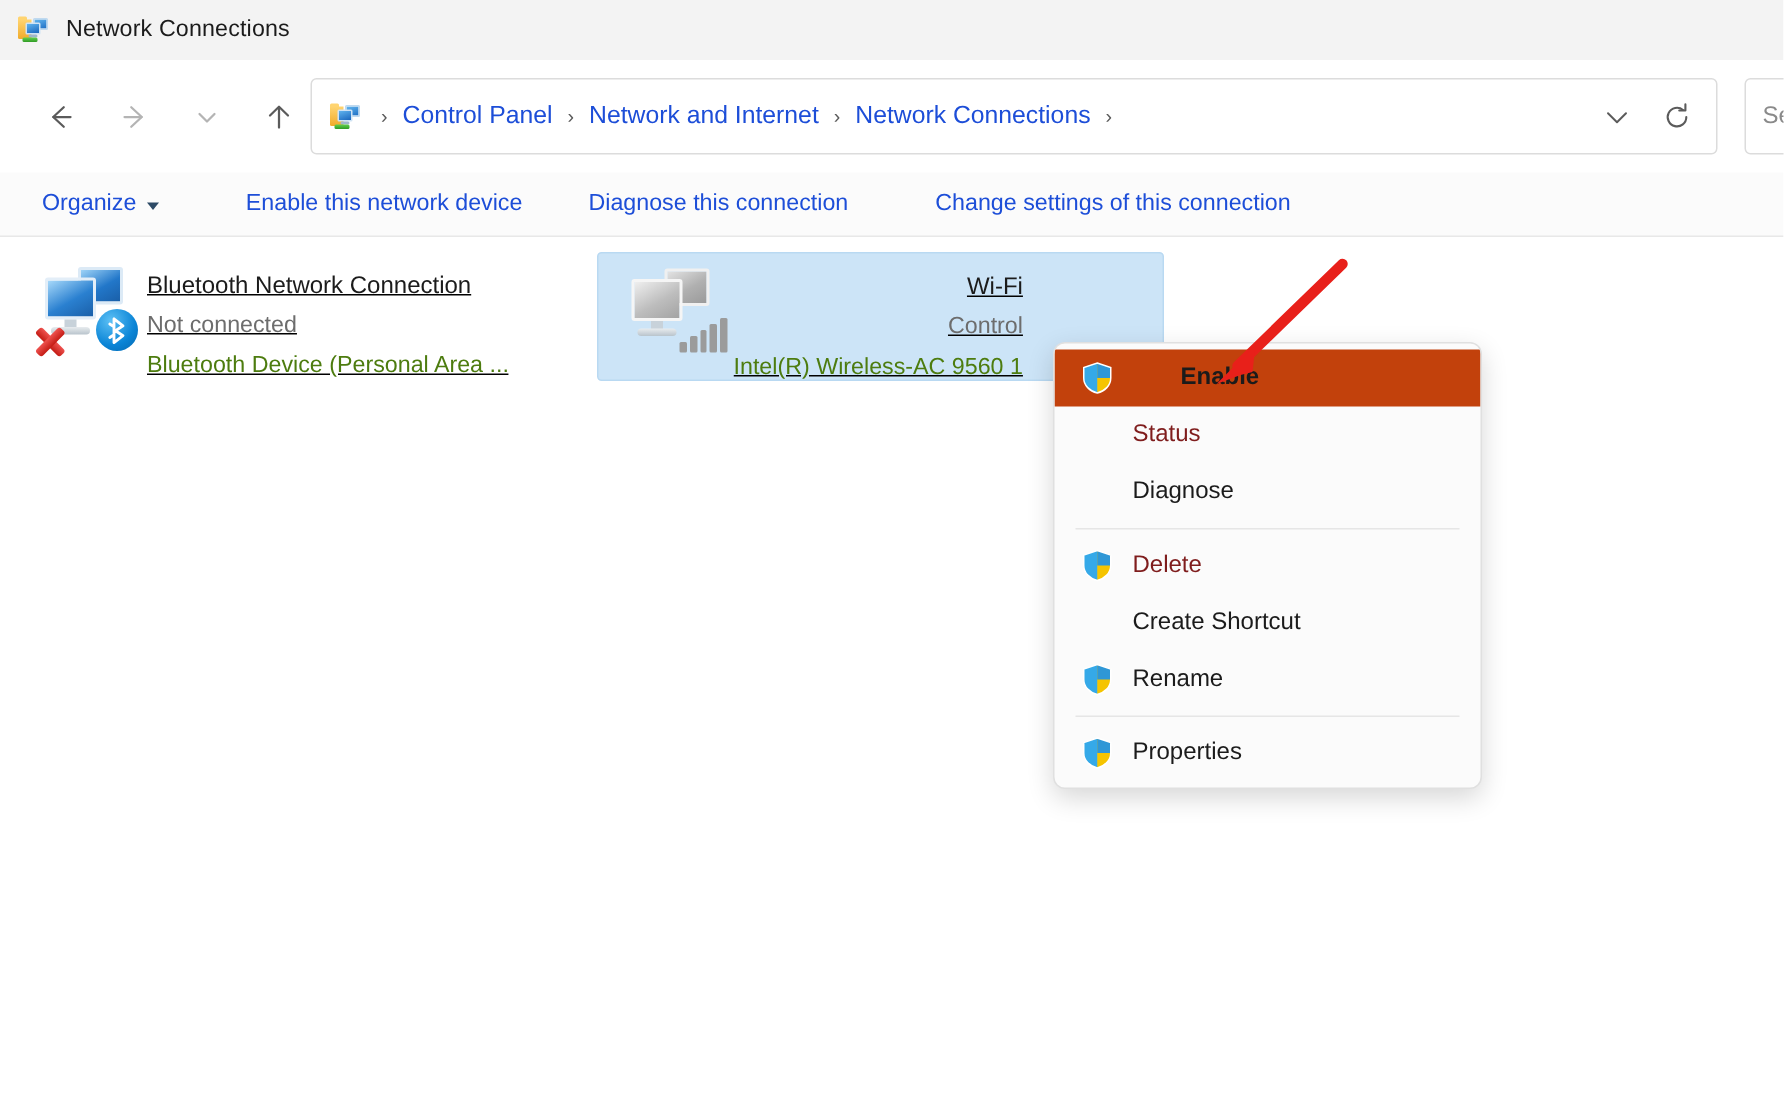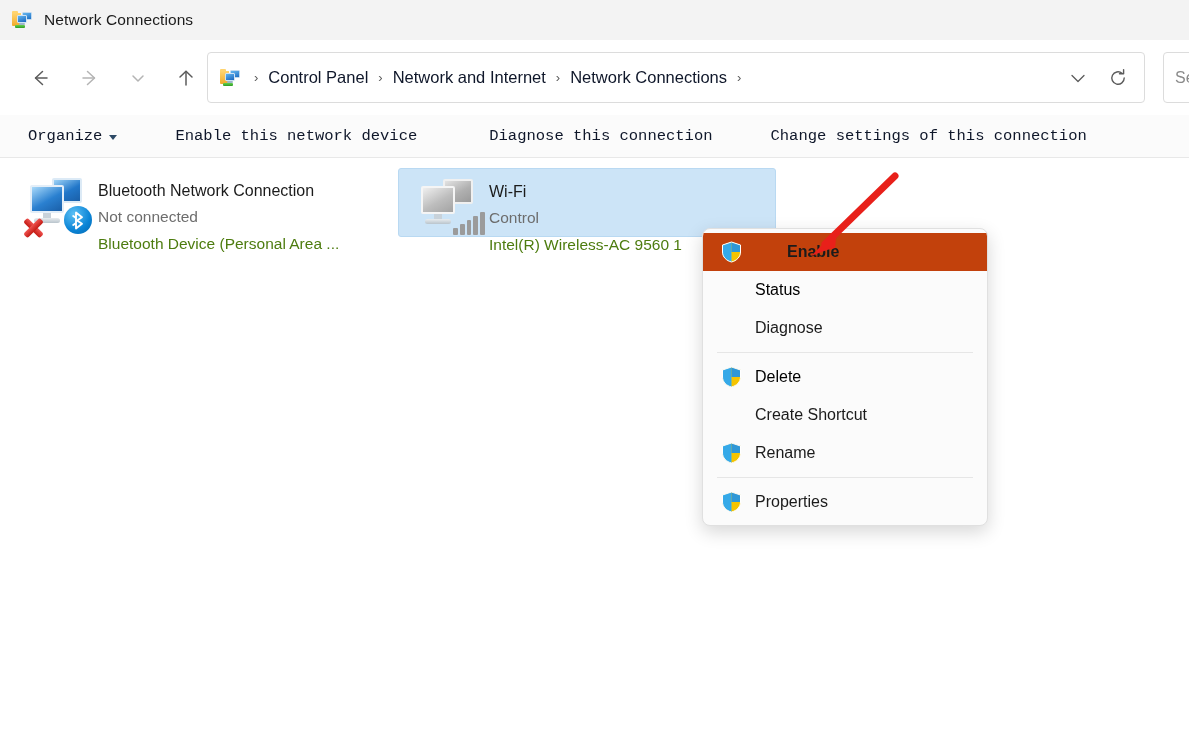--- a/index.html
+++ b/index.html
@@ -69,21 +69,21 @@
   .nav-up    { margin-left: 8px; }
 
   .addressbar {
     position: absolute; left: 207px; top: 52px; width: 938px; height: 51px;
     background: #ffffff; border: 1px solid #dcdcdc; border-radius: 4px;
     display: flex; align-items: center;
   }
   .addr-icon { margin-left: 12px; width: 22px; height: 22px; }
   .crumbs { display: flex; align-items: center; flex: 1; margin-left: 8px; }
   .crumb {
-    font-size: 16.5px; color: #0f172a; padding: 4px 6px; border-radius: 3px;
+    font-size: 16.5px; color: #1d4ed8; padding: 4px 6px; border-radius: 3px;
     white-space: nowrap; cursor: default;
   }
   .crumb-sep {
     color: #5a5a5a; font-size: 13px; padding: 0 4px; user-select: none;
   }
   .addr-right { display: flex; align-items: center; margin-right: 6px; }
   .addr-chevron, .addr-refresh {
     width: 40px; height: 40px; display: flex; align-items: center; justify-content: center;
     border-radius: 4px;
   }
@@ -100,51 +100,51 @@
   }
   .searchbox input::placeholder { color: #8a8a8a; }
 
   
   .cmdbar {
     position: absolute; left: 0; top: 115px; width: 1189px; height: 43px;
     background: #fbfbfb; border-bottom: 1px solid #e8e8e8;
     display: flex; align-items: center;
   }
   .cmditem {
-    font-size: 15.5px; color: #0f172a; white-space: nowrap; cursor: default;
-    padding: 5px 6px; border-radius: 3px; font-family: Liberation Mono, monospace;
+    font-size: 15.5px; color: #1d4ed8; white-space: nowrap; cursor: default;
+    padding: 5px 6px; border-radius: 3px;
   }
   .cmd-organize { margin-left: 22px; display: flex; align-items: center; gap: 7px; }
   .cmd-caret {
     width: 0; height: 0; border-left: 4.5px solid transparent;
     border-right: 4.5px solid transparent; border-top: 5px solid #2d4a66;
     display: inline-block; margin-top: 2px;
   }
   .cmd-enable   { margin-left: 46px; }
-  .cmd-diagnose { margin-left: 60px; }
+  .cmd-diagnose { margin-left: 32px; }
   .cmd-rename   { margin-left: 50px; }
   .cmd-change   { margin-left: 46px; }
 
   
   .content {
     position: absolute; left: 0; top: 158px; width: 1189px; height: 576px;
     background: #ffffff;
   }
 
   .conn-item {
     position: absolute; display: flex; align-items: flex-start;
     padding: 8px 10px 8px 12px; border-radius: 3px;
   }
   .conn-bluetooth { left: 8px; top: 10px; width: 380px; height: 82px; }
   .conn-wifi {
-    left: 398px; top: 10px; width: 378px; height: 69px;
-    background: #cce4f7; border: 1px solid #b9d9f2;
+    left: 398px; top: 10px; width: 378px; height: 86px;
+    background: #cce4f7; border: 1px solid #b9d9f2; text-align: right;
   }
   .conn-iconwrap { width: 74px; height: 66px; position: relative; flex: 0 0 74px; }
-  .conn-text { margin-left: 4px; margin-top: 2px; overflow: hidden; }
+  .conn-text { margin-left: 4px; margin-top: 2px; overflow: hidden; text-decoration: underline; }
   .conn-name {
     font-size: 16px; color: #1b1b1b; line-height: 25px; white-space: nowrap;
   }
   .conn-status {
     font-size: 15.5px; color: #6d6d6d; line-height: 27px; white-space: nowrap;
   }
   .conn-device {
     font-size: 15.5px; color: #4d7c0f; line-height: 27px; white-space: nowrap;
   }
 
@@ -215,21 +215,21 @@
     padding: 4px 0; overflow: hidden;
   }
   .mi {
     position: relative; height: 38px; display: flex; align-items: center;
     padding-left: 14px; cursor: default;
   }
   .mi-icon { width: 28px; height: 24px; flex: 0 0 28px; display: flex; align-items: center; justify-content: center; }
   .mi-label { font-size: 16px; color: #1b1b1b; margin-left: 10px; white-space: nowrap; }
   .mi.highlight { background: #c2410c; gap: 32px; }
   .mi.highlight .mi-label { font-weight: bold; }
-  .mi.disabled .mi-label { color: #000000; }
+  .mi.disabled .mi-label { color: #7f1d1d; }
   .mi-sep { height: 1px; background: #e6e6e6; margin: 5px 14px; }
 
   .shield { width: 21px; height: 22px; display: block; }
 
   
   .annot-arrow { position: absolute; left: 775px; top: 168px; width: 140px; height: 100px; pointer-events: none; }
 </style>
 </head>
 <body>
 

